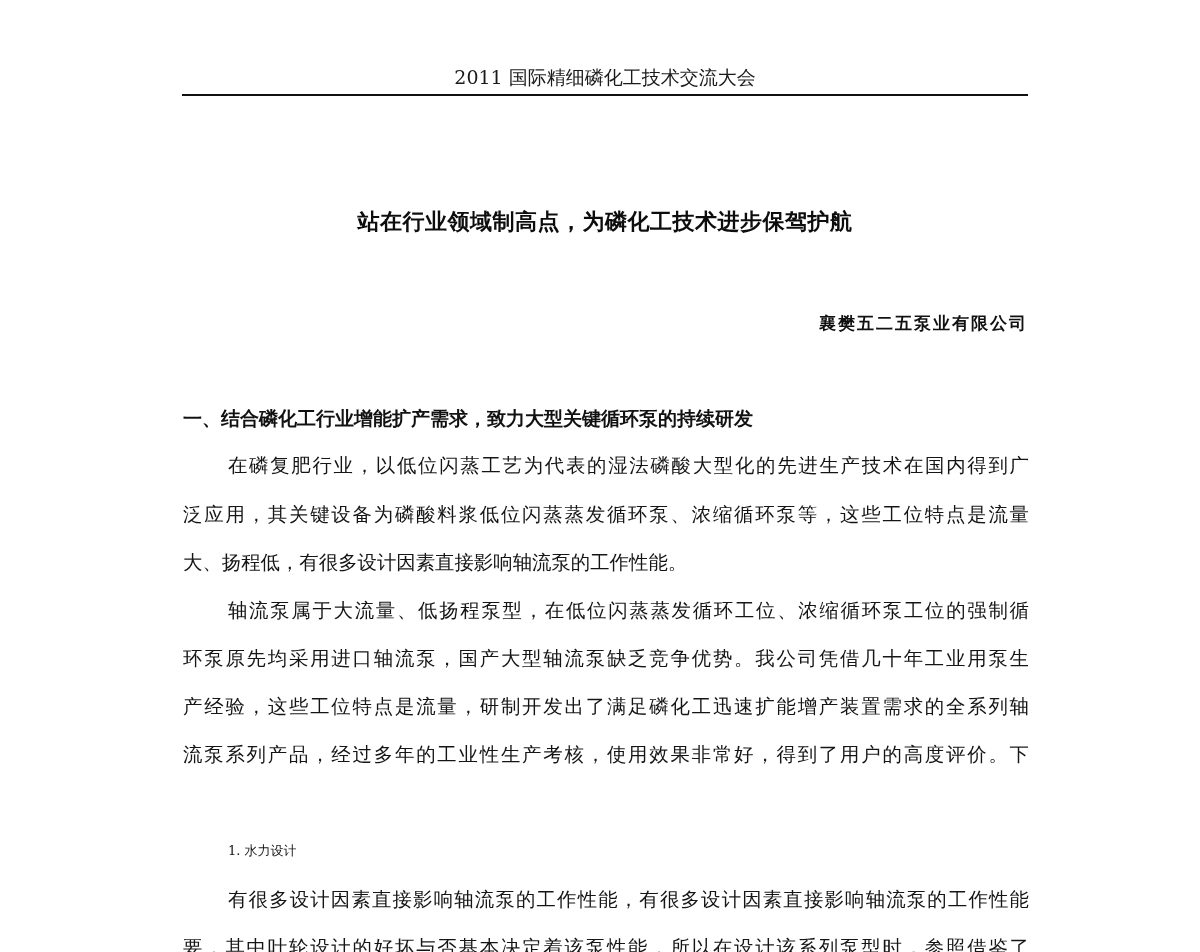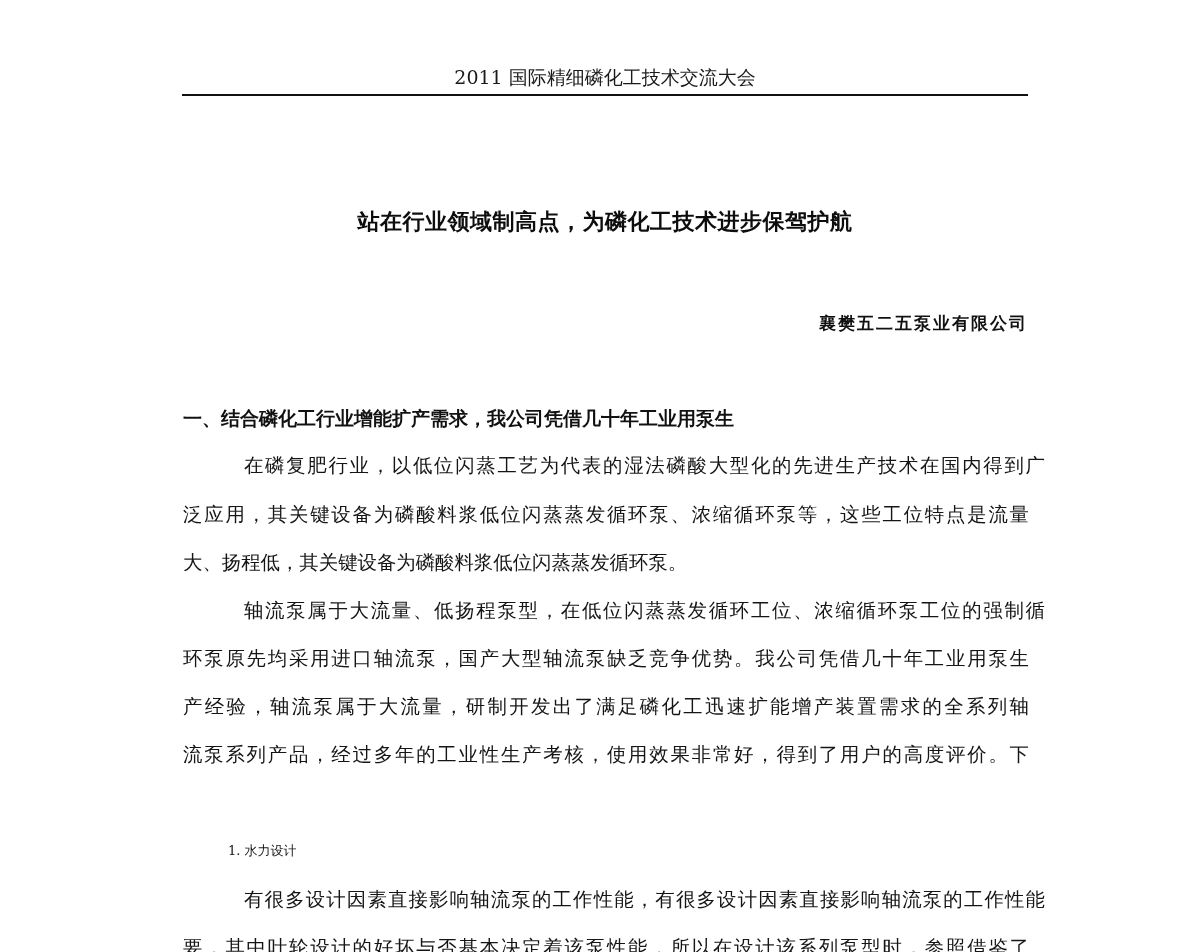--- a/index.html
+++ b/index.html
@@ -85,21 +85,20 @@
       font-size: 19.4px;
       line-height: 26px;
       white-space: nowrap;
       text-align: justify;
       text-align-last: justify;
       color: #151515;
     }
     .body-line.indent {
       left: 228px;
       width: 801px;
-      margin-left: 16px;
     }
     .body-line.last {
       text-align-last: left;
     }
     .subheading {
       position: absolute;
       left: 228px;
       top: 838px;
       font-size: 13px;
       line-height: 26px;
@@ -112,29 +111,29 @@
 
 <div class="page">
 
   <div class="running-header">2011 国际精细磷化工技术交流大会</div>
   <div class="header-rule"></div>
 
   <div class="doc-title">站在行业领域制高点，为磷化工技术进步保驾护航</div>
 
   <div class="doc-author">襄樊五二五泵业有限公司</div>
 
-  <div class="section-heading">一、结合磷化工行业增能扩产需求，我公司凭借几十年工业用泵生</div>
+  <div class="section-heading">一、结合磷化工行业增能扩产需求，致力大型关键循环泵的持续研发</div>
 
   <div class="body-line indent" style="top:453px;">在磷复肥行业，以低位闪蒸工艺为代表的湿法磷酸大型化的先进生产技术在国内得到广</div>
   <div class="body-line" style="top:502px;">泛应用，其关键设备为磷酸料浆低位闪蒸蒸发循环泵、浓缩循环泵等，这些工位特点是流量</div>
-  <div class="body-line last" style="top:550px;">大、扬程低，其关键设备为磷酸料浆低位闪蒸蒸发循环泵。</div>
+  <div class="body-line last" style="top:550px;">大、扬程低，有很多设计因素直接影响轴流泵的工作性能。</div>
 
   <div class="body-line indent" style="top:598px;">轴流泵属于大流量、低扬程泵型，在低位闪蒸蒸发循环工位、浓缩循环泵工位的强制循</div>
   <div class="body-line" style="top:646px;">环泵原先均采用进口轴流泵，国产大型轴流泵缺乏竞争优势。我公司凭借几十年工业用泵生</div>
-  <div class="body-line" style="top:694px;">产经验，轴流泵属于大流量，研制开发出了满足磷化工迅速扩能增产装置需求的全系列轴</div>
+  <div class="body-line" style="top:694px;">产经验，这些工位特点是流量，研制开发出了满足磷化工迅速扩能增产装置需求的全系列轴</div>
   <div class="body-line" style="top:742px;">流泵系列产品，经过多年的工业性生产考核，使用效果非常好，得到了用户的高度评价。下</div>
 
   <div class="subheading">1. 水力设计</div>
 
   <div class="body-line indent" style="top:887px;">有很多设计因素直接影响轴流泵的工作性能，有很多设计因素直接影响轴流泵的工作性能</div>
   <div class="body-line" style="top:935px;">要，其中叶轮设计的好坏与否基本决定着该泵性能，所以在设计该系列泵型时，参照借鉴了</div>
 
 </div>
 
 </body></html>

